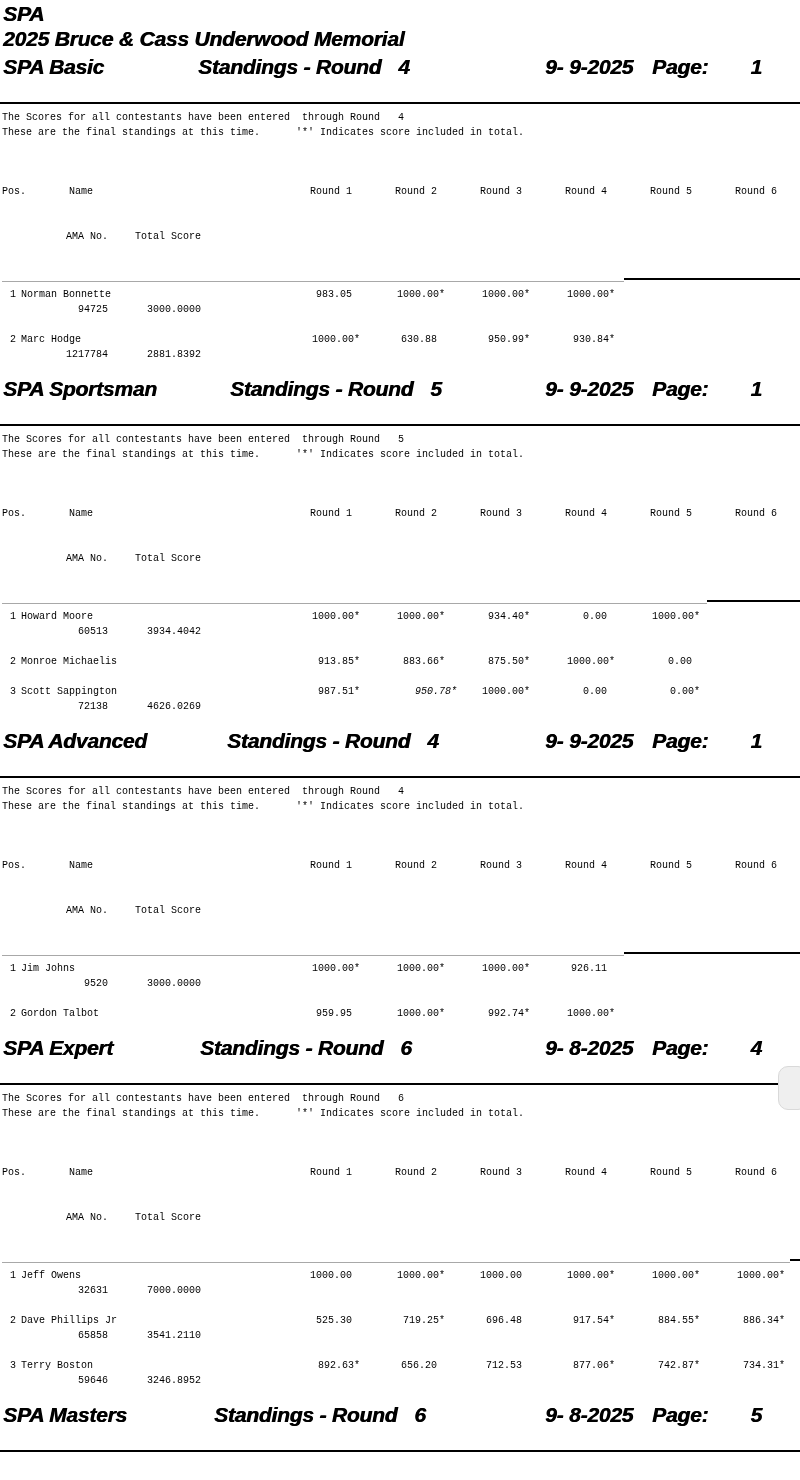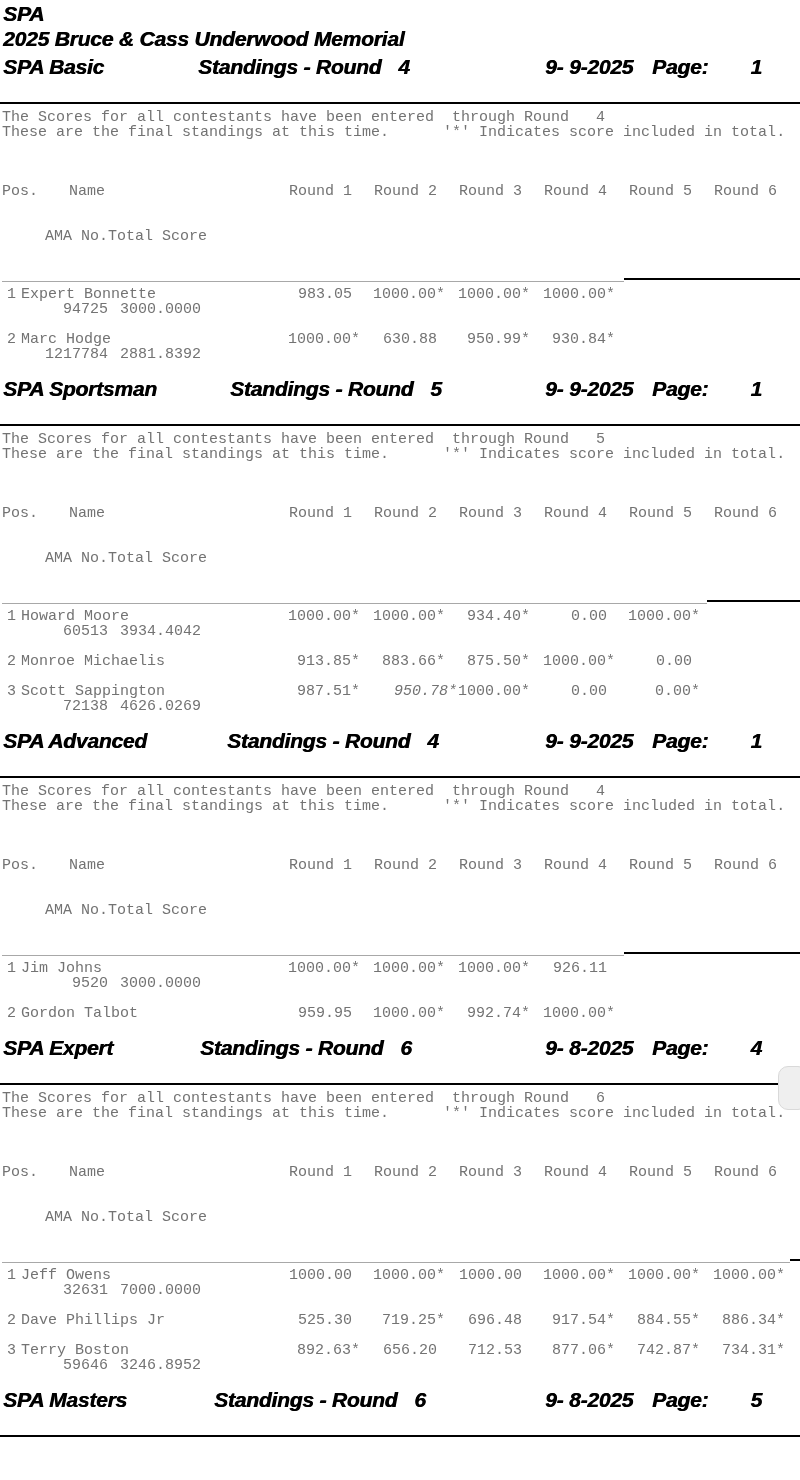--- a/index.html
+++ b/index.html
@@ -2,21 +2,21 @@
 <html><head>
 <meta charset="utf-8">
 <style>
   html,body{margin:0;padding:0;}
   body{
     width:800px;height:1480px;overflow:hidden;background:#fff;
     position:relative;padding-top:3px;box-sizing:border-box;
   }
   .mono{
     font-family:"Liberation Mono","DejaVu Sans Mono",monospace;
-    font-size:15px;line-height:15px;color:#737373;white-space:pre;
+    font-size:10px;line-height:15px;color:#000000;white-space:pre;
   }
   .btxt{
     font-family:"Liberation Sans",sans-serif;font-style:italic;font-weight:700;
     font-size:21px;line-height:22px;color:#000;white-space:pre;
     text-shadow:0.6px 0 0 #000;letter-spacing:-0.2px;
   }
   .doc-title{margin-left:3px;}
   .doc-subtitle{margin-left:3px;margin-top:3px;}
   section.sec{margin-top:16px;}
   section.sec:first-of-type{margin-top:6px;}
@@ -81,21 +81,21 @@
       </div>
     </div>
     <div class="divider">
       <i class="g"></i>
       <i class="b"></i>
     </div>
     <div class="rows">
   <div class="row">
     <div class="l1 mono">
       <span class="pos">1</span>
-      <span class="nm">Expert Bonnette</span>
+      <span class="nm">Norman Bonnette</span>
     <span class="rcell pad" style="left: 267px;">983.05</span><span class="rcell" style="left: 352px;">1000.00*</span><span class="rcell" style="left: 437px;">1000.00*</span><span class="rcell" style="left: 522px;">1000.00*</span><span class="rcell pad" style="left: 607px;"></span><span class="rcell pad" style="left: 692px;"></span></div>
     <div class="l2 mono">
       <span class="ama-box">94725</span>
       <span class="total-box">3000.0000</span>
     </div>
   </div>
 
   <div class="row">
     <div class="l1 mono">
       <span class="pos">2</span>
@@ -247,20 +247,24 @@
       <span class="ama-box">32631</span>
       <span class="total-box">7000.0000</span>
     </div>
   </div>
 
   <div class="row">
     <div class="l1 mono">
       <span class="pos">2</span>
       <span class="nm">Dave Phillips Jr</span>
     <span class="rcell pad" style="left: 267px;">525.30</span><span class="rcell" style="left: 352px;">719.25*</span><span class="rcell pad" style="left: 437px;">696.48</span><span class="rcell" style="left: 522px;">917.54*</span><span class="rcell" style="left: 607px;">884.55*</span><span class="rcell" style="left: 692px;">886.34*</span></div>
+    <div class="l2 mono">
+      <span class="ama-box">65858</span>
+      <span class="total-box">3541.2110</span>
+    </div>
   </div>
 
   <div class="row">
     <div class="l1 mono">
       <span class="pos">3</span>
       <span class="nm">Terry Boston</span>
     <span class="rcell" style="left: 267px;">892.63*</span><span class="rcell pad" style="left: 352px;">656.20</span><span class="rcell pad" style="left: 437px;">712.53</span><span class="rcell" style="left: 522px;">877.06*</span><span class="rcell" style="left: 607px;">742.87*</span><span class="rcell" style="left: 692px;">734.31*</span></div>
     <div class="l2 mono">
       <span class="ama-box">59646</span>
       <span class="total-box">3246.8952</span>

